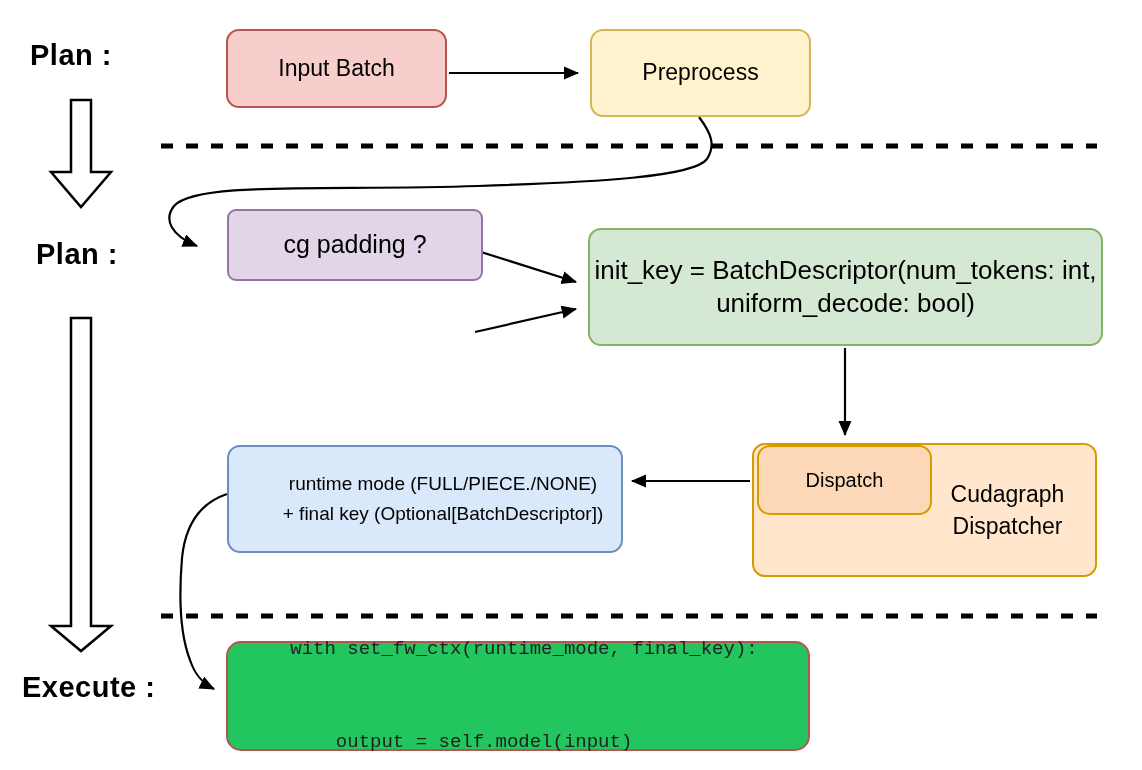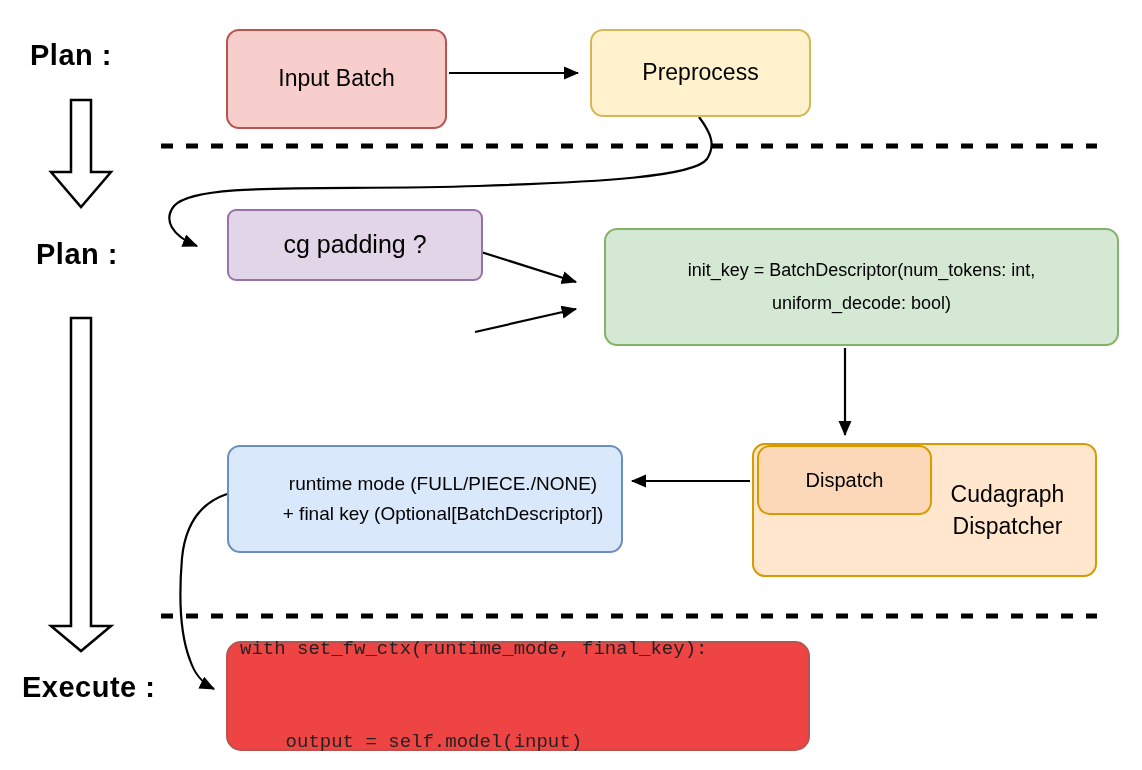--- a/index.html
+++ b/index.html
@@ -11,25 +11,25 @@
   .section-label{
     position:absolute;font-weight:bold;font-size:29px;letter-spacing:0.5px;
     white-space:nowrap;
   }
   .node{
     position:absolute;border:2px solid #000;border-radius:13px;
     display:flex;align-items:center;justify-content:center;text-align:center;
     box-sizing:border-box;line-height:1.35;
   }
   .node .lines{width:100%;}
-  .n-input-batch{left:226px;top:29px;width:221px;height:100px;font-size:23px;}
+  .n-input-batch{left:226px;top:29px;width:221px;height:79px;font-size:23px;}
   .n-preprocess{left:590px;top:29px;width:221px;height:88px;font-size:23px;}
   .n-cg-padding{left:227px;top:209px;width:256px;height:72px;font-size:25px;border-radius:9px;}
   .n-uniform-decode{left:227px;top:300px;width:246px;height:72px;font-size:25px;}
-  .n-init-key{left:604px;top:228px;width:515px;height:118px;font-size:18px;line-height:33px;}
+  .n-init-key{left:588px;top:228px;width:515px;height:118px;font-size:26px;line-height:33px;}
   .n-cudagraph{left:752px;top:443px;width:345px;height:134px;font-size:23px;justify-content:flex-end;}
   .n-cudagraph .lines{width:175px;line-height:32px;}
   .n-dispatch{left:757px;top:445px;width:175px;height:70px;font-size:20px;z-index:2;}
   .n-runtime{left:227px;top:445px;width:396px;height:108px;font-size:19px;line-height:30px;padding-left:36px;}
   .n-code{
     left:226px;top:641px;width:584px;height:110px;border-radius:15px;
     font-family:"Liberation Mono", monospace;font-size:19px;line-height:31px;
     justify-content:flex-start;text-align:left;color:#222;
   }
   .n-code .lines{width:auto;padding-left:12px;white-space:pre;}
@@ -102,20 +102,20 @@
     <div class="lines">Dispatch</div>
   </div>
 
   <div class="node n-runtime" style="background: rgb(218, 232, 252); border-color: rgb(108, 142, 191);">
     <div class="lines">
       <div>runtime mode (FULL/PIECE./NONE)</div>
       <div>+ final key (Optional[BatchDescriptor])</div>
     </div>
   </div>
 
-  <div class="node n-code" style="background: #ef4444; border-color: rgb(184, 84, 80);">
+  <div class="node n-code" style="background: #22c55e; border-color: rgb(184, 84, 80); justify-content: center;">
     <div class="lines">
       <div>with set_fw_ctx(runtime_mode, final_key):</div>
       <div>    output = self.model(input)</div>
     </div>
   </div>
 
 </div>
 
 </body></html>

